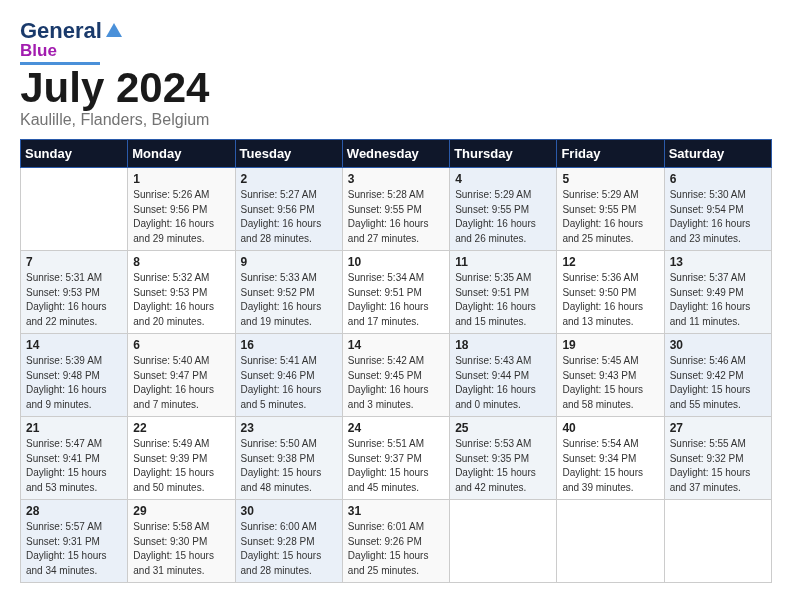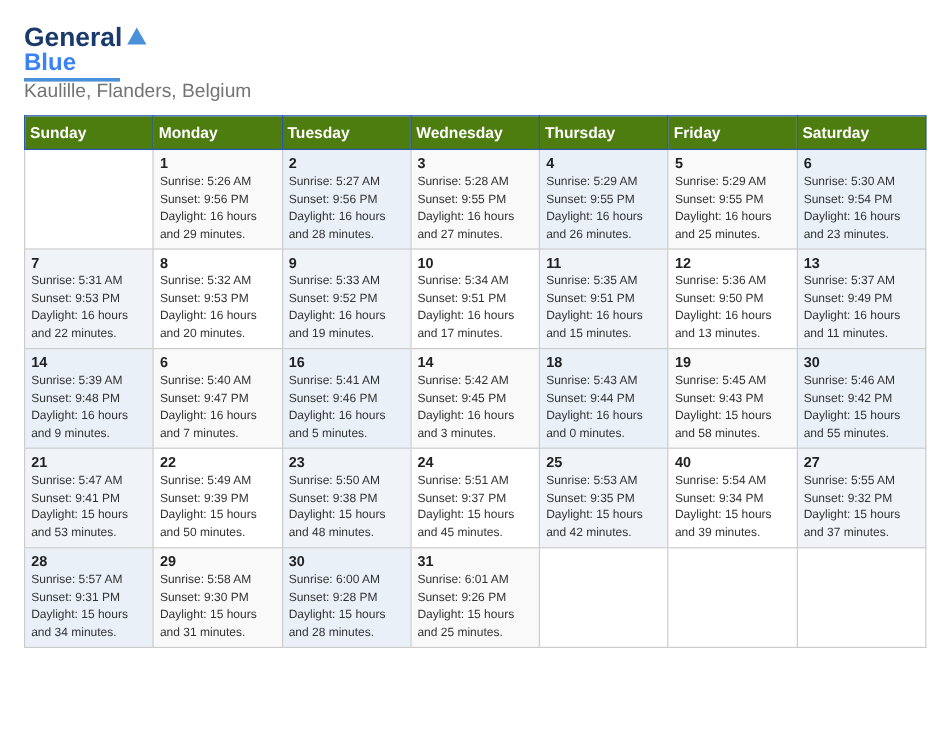--- a/index.html
+++ b/index.html
@@ -35,21 +35,21 @@
       font-size: 16px;
       color: #737373;
       font-weight: normal;
     }
     .calendar {
       width: 100%;
       border-collapse: collapse;
       border: 1px solid #ccc;
     }
     .calendar thead tr th {
-      background-color: #4d7c0f;
+      background-color: #0f172a;
       color: #fff;
       font-size: 13px;
       font-weight: bold;
       padding: 6px 4px;
       text-align: left;
       border: 1px solid #2a5aaa;
     }
     .calendar tbody tr td {
       vertical-align: top;
       padding: 4px 5px;
@@ -89,25 +89,26 @@
 
 <div class="header">
   <div class="logo">
     <div style="display:flex; align-items:center; gap:0px;">
       <span style="font-size:22px; font-weight:bold; color:#1a3a6b; line-height:1;">General</span>
       <svg width="20" height="20" viewBox="0 0 20 20" style="margin-left:2px; margin-top:-4px;">
         <polygon points="2,18 18,18 10,4" fill="#4a90d9"></polygon>
       </svg>
     </div>
     <div style="display:flex; align-items:center;">
-      <span style="font-size:20px; font-weight:bold; color:#3b82f6; line-height:1;">Blue</span>
+      <span style="font-size:17px; font-weight:bold; color:#a21caf; line-height:1;">Blue</span>
     </div>
     <div style="width:80px; height:3px; background:#4a90d9; margin-top:3px;"></div>
   </div>
   <div class="title-block">
+    <h1>July 2024</h1>
     <h2>Kaulille, Flanders, Belgium</h2>
   </div>
 </div>
 
 <table class="calendar">
   <thead>
     <tr>
     <th>Sunday</th>
         <th>Monday</th>
         <th>Tuesday</th>

